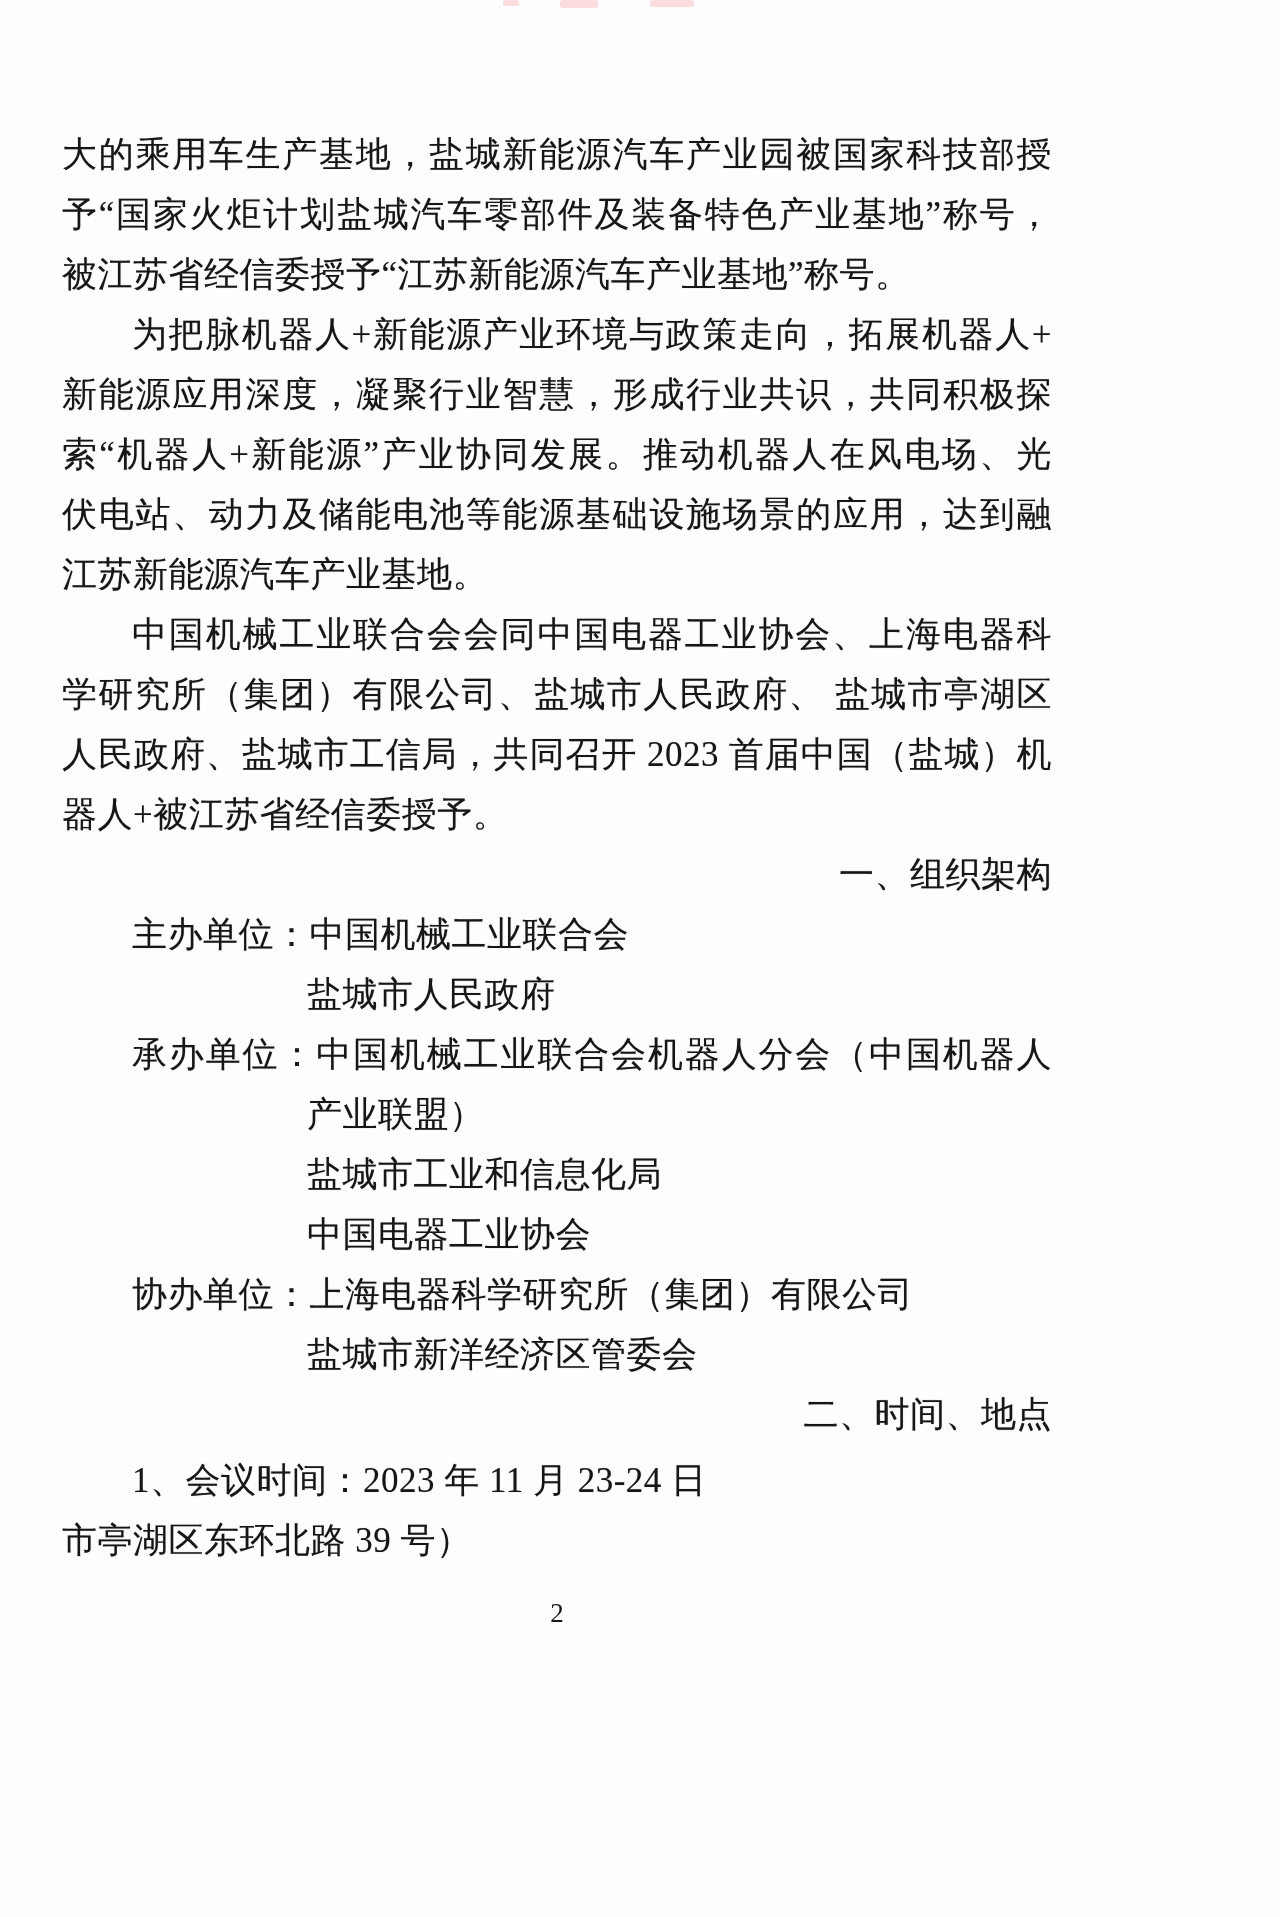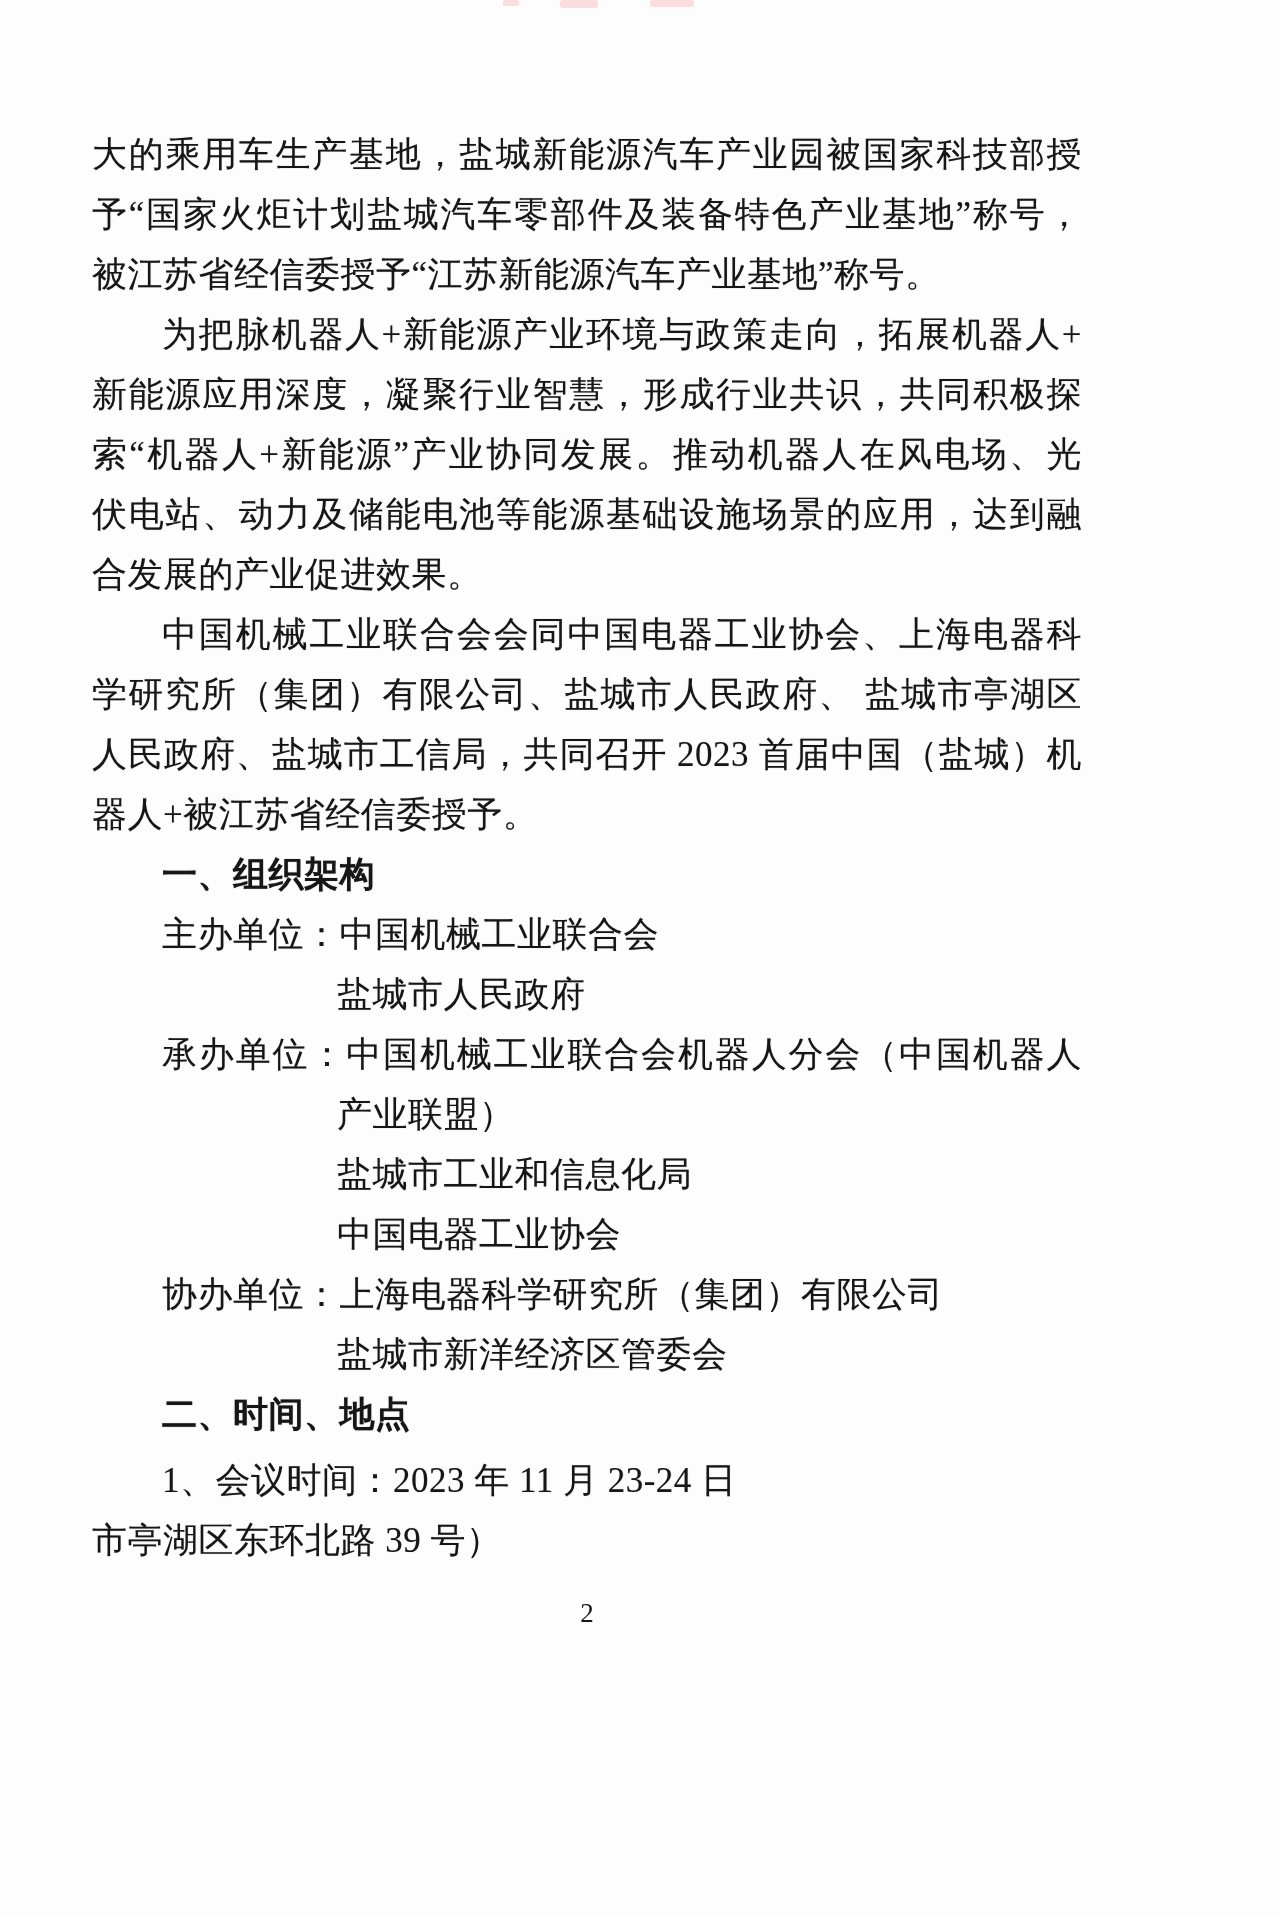--- a/index.html
+++ b/index.html
@@ -15,41 +15,42 @@
     font-family: "Liberation Serif", "DejaVu Serif", serif;
     color: #161616;
   }
   .page {
     position: absolute;
     top: 0; left: 0;
     width: 1280px;
     height: 1917px;
   }
   .content {
-    padding: 125px 145px 0 92px;
+    padding: 125px 145px 0 62px;
     width: 990px;
   }
   .line {
     font-size: 35px;
     line-height: 60px;
     text-shadow: 0 0 1px rgba(20,20,20,0.35);
     letter-spacing: 0.5px;
   }
   
   .j {
     text-align: justify;
     text-align-last: justify;
   }
   
   .i2 { text-indent: 70px; }
   
   .i7 { padding-left: 245px; }
   .bold {
-    font-weight: bold;
+    font-weight: normal;
     text-shadow: 0 0 1px rgba(0,0,0,0.5);
+    text-align: right;
   }
   .gap-sm { margin-top: 6px; }
   .gap-md { margin-top: 8px; }
   .pagenum {
     margin-top: 22px;
     text-align: center;
     font-size: 27px;
     line-height: 40px;
   }
   
@@ -73,21 +74,21 @@
   <div class="artifact a3"></div>
 
   <div class="content">
     <div class="line j">大的乘用车生产基地，盐城新能源汽车产业园被国家科技部授</div>
     <div class="line j">予“国家火炬计划盐城汽车零部件及装备特色产业基地”称号，</div>
     <div class="line">被江苏省经信委授予“江苏新能源汽车产业基地”称号。</div>
     <div class="line i2 j">为把脉机器人+新能源产业环境与政策走向，拓展机器人+</div>
     <div class="line j">新能源应用深度，凝聚行业智慧，形成行业共识，共同积极探</div>
     <div class="line j">索“机器人+新能源”产业协同发展。推动机器人在风电场、光</div>
     <div class="line j">伏电站、动力及储能电池等能源基础设施场景的应用，达到融</div>
-    <div class="line">合发展的产业促进效果。</div>
+    <div class="line">江苏新能源汽车产业基地。</div>
     <div class="line i2 j">中国机械工业联合会会同中国电器工业协会、上海电器科</div>
     <div class="line j">学研究所（集团）有限公司、盐城市人民政府、 盐城市亭湖区</div>
     <div class="line j">人民政府、盐城市工信局，共同召开 2023 首届中国（盐城）机</div>
     <div class="line">器人+被江苏省经信委授予。</div>
     <div class="line i2 bold">一、组织架构</div>
     <div class="line i2">主办单位：中国机械工业联合会</div>
     <div class="line i7">盐城市人民政府</div>
     <div class="line i2 j">承办单位：中国机械工业联合会机器人分会（中国机器人</div>
     <div class="line i7">产业联盟）</div>
     <div class="line i7">盐城市工业和信息化局</div>

